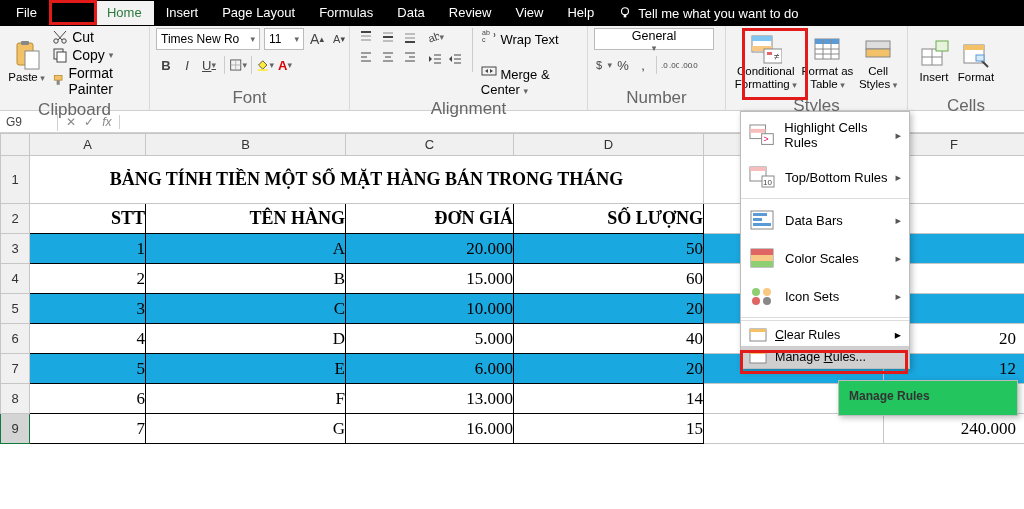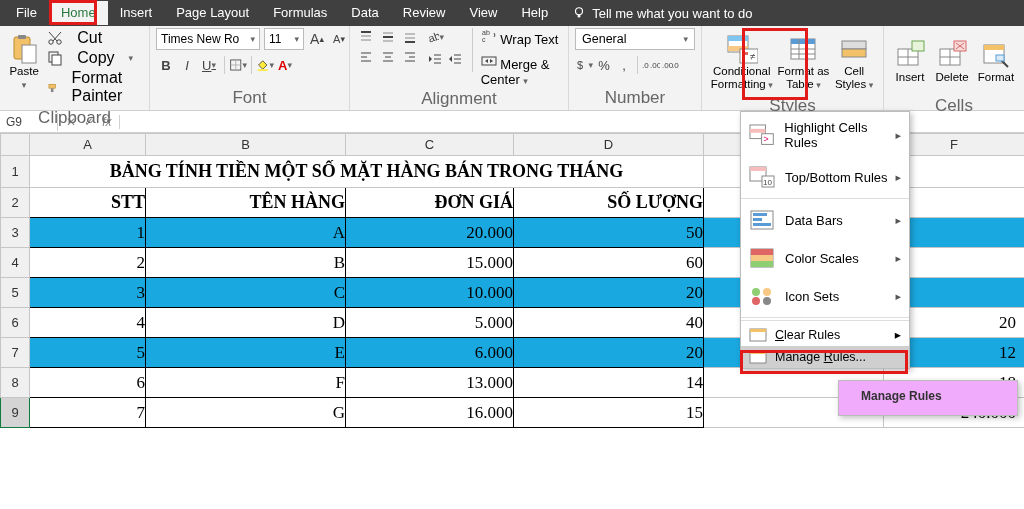--- a/index.html
+++ b/index.html
@@ -7,37 +7,38 @@
     font-family: "Segoe UI", Arial, sans-serif;
     font-size: 13px;
     background: #fff;
     width: 1024px;
     height: 509px;
     overflow: hidden;
     position: relative;
   }
   
   .menubar {
-    background: #404040;
+    background: #000000;
     color: #fff;
     height: 26px;
     display: flex;
     align-items: center;
     padding: 0 4px;
     text-align: right;
   }
   .menubar .tab {
     padding: 4px 12px 5px 12px;
     cursor: pointer;
     font-size: 13px;
     white-space: nowrap;
   }
   .menubar .tab.active {
     background: #f3f3f3;
     color: #2b7a3e;
+    margin-left: 46px;
   }
   .menubar .tell-me { display:flex; align-items:center; gap:6px; padding-left:12px; }
   .menubar .bulb { width:14px;height:14px; display:inline-block; }
 
   
   .ribbon {
     background: #f3f3f3;
     height: 85px;
     display: flex;
     border-bottom: 1px solid #d0d0d0;
@@ -58,54 +59,54 @@
     padding: 2px 0;
   }
   .big-btn {
     display:flex; flex-direction:column; align-items:center; justify-content:center;
     width: 52px; height: 66px; cursor:pointer; text-align:center; font-size:11.5px; line-height:1.15;
     padding-top:2px;
   }
   .big-btn .icon { width:32px; height:30px; margin-bottom:2px; }
   .ddrop::after { content:" \25BE"; font-size:9px; color:#666; }
   .clip-btns { display:flex; flex-direction:column; gap:0px; margin-left:2px; }
-  .clip-btns .small-btn { display:flex; align-items:center; gap:14px; padding:1px 3px; font-size:16px; cursor:pointer; }
+  .clip-btns .small-btn { display:flex; align-items:center; gap:4px; padding:1px 3px; font-size:14px; cursor:pointer; }
   .small-btn .micon { width:16px; height:16px; display:inline-block; }
 
   .font-top { display:flex; align-items:center; gap:4px; margin-bottom:6px;}
   .font-name { width:104px; height:22px; border:1px solid #bbb; background:#fff; font-size:12px; padding:0 4px; display:flex; align-items:center; justify-content:space-between; }
   .font-size { width:40px; height:22px; border:1px solid #bbb; background:#fff; font-size:12px; padding:0 4px; display:flex; align-items:center; justify-content:space-between;}
   .mini { width:18px; height:18px; display:flex; align-items:center; justify-content:center; cursor:pointer; color:#444; }
   .font-bottom { display:flex; align-items:center; gap:2px; }
   .font-bottom .b  { font-weight:bold; width:20px; text-align:center;}
   .font-bottom .i  { font-style:italic; width:18px; text-align:center;}
   .font-bottom .u  { text-decoration:underline; width:22px; text-align:center;}
   .sep { width:1px; height:18px; background:#ccc; margin:0 2px;}
 
   .align-btns { display:grid; grid-template-columns:repeat(3,20px); gap:2px; }
   .align-btns div { width:20px; height:18px; display:flex;align-items:center;justify-content:center; cursor:pointer; }
 
-  .numfmt { width:120px; height:22px; border:1px solid #bbb; background:#fff; display:flex; align-items:center; justify-content:space-between; padding:0 6px; font-size:12.5px; }
+  .numfmt { width:120px; height:22px; border:1px solid #bbb; background:#fff; display:flex; align-items:center; justify-content:space-between; padding:0 6px; font-size:12.5px;flex-direction:column; }
 
   
   .fbar { height:22px; display:flex; align-items:center; border-bottom:1px solid #d0d0d0; font-size:12px; }
   .namebox { width:58px; border-right:1px solid #d0d0d0; padding:2px 6px; color:#444; }
   .fbar-sep { display:flex; align-items:center; gap:8px; padding:0 8px; color:#888; border-right:1px solid #d0d0d0;}
   .fx { font-style:italic;text-align:center; }
 
   
   .grid-wrap { position:relative; }
   table.grid { border-collapse:collapse; width:100%; table-layout:fixed; }
   table.grid th, table.grid td { border:1px solid #c6c6c6; }
   .corner { width:28px; height:22px; background:#f0f0f0; }
   th.col { background:#f0f0f0; font-weight:normal; height:22px; font-size:13px; color:#333; }
   th.row { background:#f0f0f0; font-weight:normal; width:28px; font-size:13px; color:#333; }
   td.cell { height:30px; font-size:17px; text-align:center; font-family:"Times New Roman", serif; }
   td.cell.head { font-weight:bold; font-size:18px; }
-  tr.title td.cell { font-weight:bold; font-size:18px; border-left:1px solid #000; border-top:1px solid #000; border-right:1px solid #c6c6c6; height:32px;}
+  tr.title td.cell { font-weight:bold; font-size:18px; border-left:1px solid #000; border-top:1px solid #000; border-right:1px solid #c6c6c6; height:48px;}
   tr.datarow td.cell, tr.hrow td.cell { border:1px solid #000;text-align:right; }
   tr.hl td.cell { background:#1aa8e0; }
   th.row.sel { background:#d4d4d4; border:1px solid #0f7a3e; }
 
   
   .cf-menu {
     position:absolute; top:111px; left:740px; width:170px;
     background:#fff; border:1px solid #bcbcbc; box-shadow:2px 2px 6px rgba(0,0,0,0.25);
     z-index:50; font-size:13px;
   }
@@ -113,22 +114,22 @@
   .cf-item .arrow { position:absolute; right:8px; color:#555; font-size:11px; }
   .cf-item .cficon { width:26px; height:22px; display:inline-block; }
   .cf-sep { height:1px; background:#ddd; margin:2px 0; }
   .cf-small-item { display:flex; align-items:center; gap:8px; padding:4px 8px; cursor:pointer; font-size:12.5px;}
   .cf-small-item .sicon { width:18px; height:14px; display:inline-block;}
   .cf-small-item.sel { background:#cfcfcf; }
 
   
   .tooltip {
     position:absolute; top:380px; left:838px; width:180px;
-    background:#f0abfc; border:1px solid #bcbcbc; box-shadow:2px 2px 6px rgba(0,0,0,0.25);
-    padding:8px 22px; font-size:11px; color:#555; z-index:60;
+    background:#22c55e; border:1px solid #bcbcbc; box-shadow:2px 2px 6px rgba(0,0,0,0.25);
+    padding:8px 10px; font-size:11px; color:#555; z-index:60;
   }
   .tooltip .tt-title { font-weight:bold; color:#333; margin-bottom:4px; font-size:12px;}
 
   
   .overlay-red1 { position:absolute; top:0; left:49px; width:48px; height:25px; border:3px solid #e21a1a; z-index:200; pointer-events:none;}
   .overlay-red2 { position:absolute; top:28px; left:742px; width:66px; height:72px; border:3px solid #e21a1a; z-index:200; pointer-events:none;}
   .overlay-red3 { position:absolute; top:350px; left:740px; width:168px; height:24px; border:3px solid #e21a1a; z-index:200; pointer-events:none;}
 </style>
 </head>
 <body>
@@ -308,21 +309,21 @@
               <svg width="16" height="14">
                 <path d="M2 7 L5 4 L5 10 Z" fill="#444"></path>
                 <line x1="7" y1="3" x2="14" y2="3" stroke="#444"></line>
                 <line x1="7" y1="7" x2="14" y2="7" stroke="#444"></line>
                 <line x1="7" y1="11" x2="14" y2="11" stroke="#444"></line>
               </svg>
             </div>
         </div>
       </div>
       <div class="sep" style="height:44px"></div>
-      <div style="display:flex;flex-direction:column;gap:6px;">
+      <div style="display:flex;flex-direction:column;gap:16px;">
         <div class="small-btn">
           <span class="micon"><svg viewBox="0 0 16 16">
                 <text x="1" y="7" font-size="7" fill="#444">ab</text>
                 <path d="M13 5 Q15 7 13 9" fill="none" stroke="#444"></path>
                 <text x="1" y="14" font-size="7" fill="#444">c</text>
               </svg></span>
           <span>Wrap Text</span>
         </div>
         <div class="small-btn ddrop">
           <span class="micon"><svg viewBox="0 0 16 16">
@@ -409,31 +410,20 @@
   <div class="group" style="flex:1;border-right:none">
     <div class="group-body">
       <div class="big-btn" style="width:40px">
         <span class="icon"><svg viewBox="0 0 32 32">
               <rect x="4" y="10" width="20" height="16" fill="#fff" stroke="#888"></rect>
               <line x1="4" y1="18" x2="24" y2="18" stroke="#888"></line>
               <line x1="14" y1="10" x2="14" y2="26" stroke="#888"></line>
               <rect x="18" y="2" width="12" height="10" fill="#e8f3dc" stroke="#6aa84f"></rect>
             </svg></span>
         <span>Insert</span>
-      </div>
-      <div class="big-btn" style="width:44px">
-        <span class="icon"><svg viewBox="0 0 32 32">
-              <rect x="4" y="10" width="20" height="16" fill="#fff" stroke="#888"></rect>
-              <line x1="4" y1="18" x2="24" y2="18" stroke="#888"></line>
-              <line x1="14" y1="10" x2="14" y2="26" stroke="#888"></line>
-              <rect x="18" y="2" width="12" height="10" fill="#f7dada" stroke="#d96868"></rect>
-              <line x1="20" y1="4" x2="28" y2="10" stroke="#d96868"></line>
-              <line x1="28" y1="4" x2="20" y2="10" stroke="#d96868"></line>
-            </svg></span>
-        <span>Delete</span>
       </div>
       <div class="big-btn" style="width:44px">
         <span class="icon"><svg viewBox="0 0 32 32">
               <rect x="4" y="6" width="20" height="18" fill="#fff" stroke="#888"></rect>
               <rect x="4" y="6" width="20" height="5" fill="#f3c268"></rect>
               <path d="M20 20 L28 28" stroke="#444" stroke-width="2"></path>
               <rect x="16" y="16" width="8" height="6" fill="#d8e9f7" stroke="#5a9bd5"></rect>
             </svg></span>
         <span>Format</span>
       </div>

